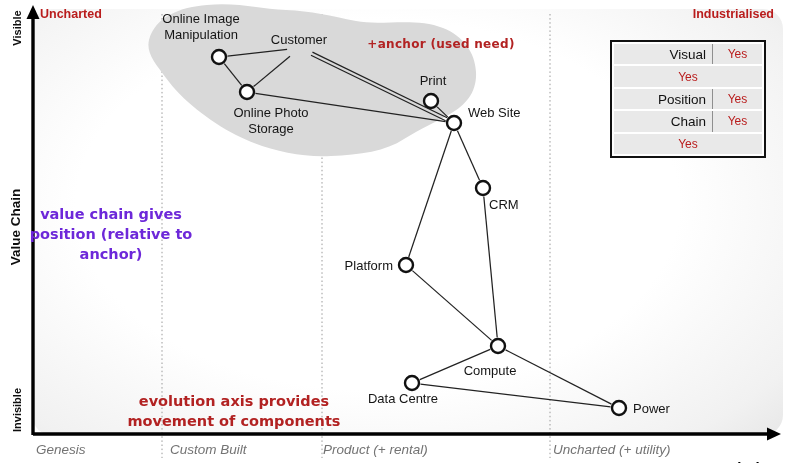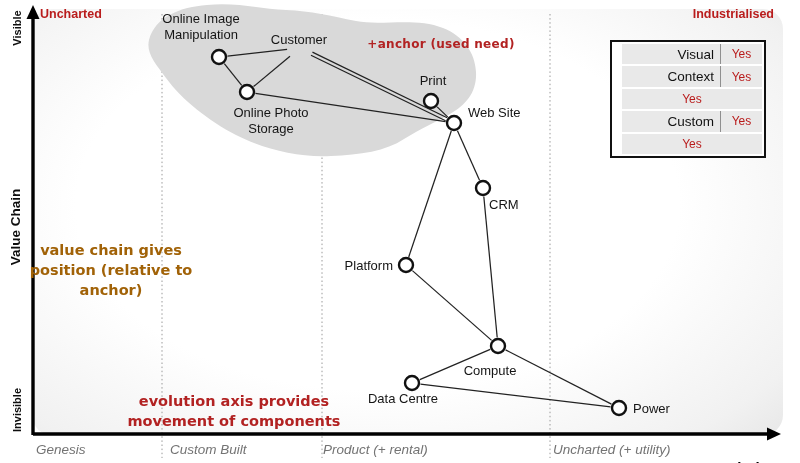--- a/index.html
+++ b/index.html
@@ -33,21 +33,21 @@
   }
   .note.anchor-note{font-size:12px;white-space:nowrap;letter-spacing:.3px;}
   .note.body-note{font-size:14.5px;}
   .stage{position:absolute;top:442px;font-style:italic;font-size:13.5px;white-space:nowrap;color:#737373;}
   .x-title{position:absolute;top:441px;right:22px;font-weight:bold;font-size:15px;color:#000;white-space:nowrap;margin-top:18px;}
   .legend{
     position:absolute;left:610px;top:40px;width:156px;height:118px;
     border:2.5px solid #111;background:#fff;box-sizing:border-box;
     display:flex;flex-direction:column;padding:2px;
   }
-  .legend .row{flex:1;display:flex;background:#e9e9e9;margin-bottom:2px;min-height:0;margin-left:8px;}
+  .legend .row{flex:1;display:flex;background:#e9e9e9;margin-bottom:2px;min-height:0;}
   .legend .row:last-child{margin-bottom:0;}
   .legend .cell-label{
     flex:0 0 92px;display:flex;align-items:center;justify-content:flex-end;
     padding-right:6px;border-right:1px solid #8f8f8f;font-size:13.5px;color:#111;
   }
   .legend .cell-value{
     flex:1;display:flex;align-items:center;justify-content:center;
     font-size:12px;color:#b91c1c;
   }
 </style>
@@ -101,46 +101,46 @@
   </svg>
 
 <div class="corner" style="left:40px;">Uncharted</div>
 <div class="corner" style="right:26px;">Industrialised</div>
 
 <div class="vlabel small" style="left:17px;top:28px;">Visible</div>
 <div class="vlabel big" style="left:15px;top:227px;">Value Chain</div>
 <div class="vlabel small" style="left:17px;top:410px;">Invisible</div>
 
 <div class="note anchor-note" style="left: 441px; top: 44px; color: rgb(178, 34, 34);">+anchor (used need)</div>
-<div class="note body-note" style="left: 111px; top: 234px; color: #a16207; margin-top: 36px;">value chain gives
+<div class="note body-note" style="left: 111px; top: 234px; color: #6d28d9;">value chain gives
 position (relative to
 anchor)</div>
 <div class="note body-note" style="left: 224px; top: 411px; color: rgb(178, 34, 34); margin-left: 10px;">evolution axis provides
 movement of components</div>
 
 <div>
     <div class="stage" style="left: 36px;">Genesis</div>
     <div class="stage" style="left: 170px;">Custom Built</div>
     <div class="stage" style="left: 323px;">Product (+ rental)</div>
     <div class="stage" style="left: 553px;">Uncharted (+ utility)</div>
   </div>
 <div class="x-title">Evolution</div>
 
 <div class="legend">
     <div class="row">
       <div class="cell-label">Visual</div>
       <div class="cell-value">Yes</div>
     </div>
     <div class="row">
-      <div class="cell-label">Context</div>
       <div class="cell-value">Yes</div>
     </div>
     <div class="row">
+      <div class="cell-label">Position</div>
       <div class="cell-value">Yes</div>
     </div>
     <div class="row">
-      <div class="cell-label">Custom</div>
+      <div class="cell-label">Chain</div>
       <div class="cell-value">Yes</div>
     </div>
     <div class="row">
       <div class="cell-value">Yes</div>
     </div>
   </div>
 
 </body></html>

